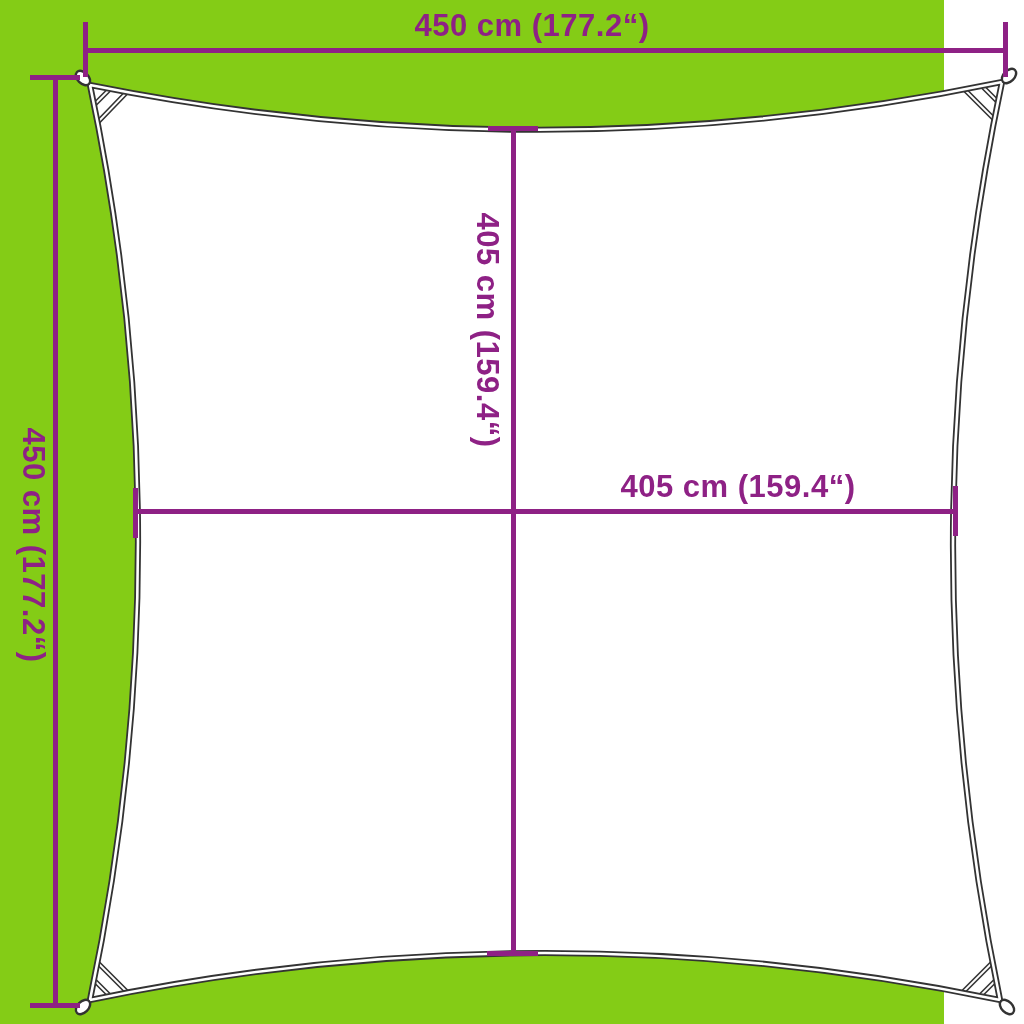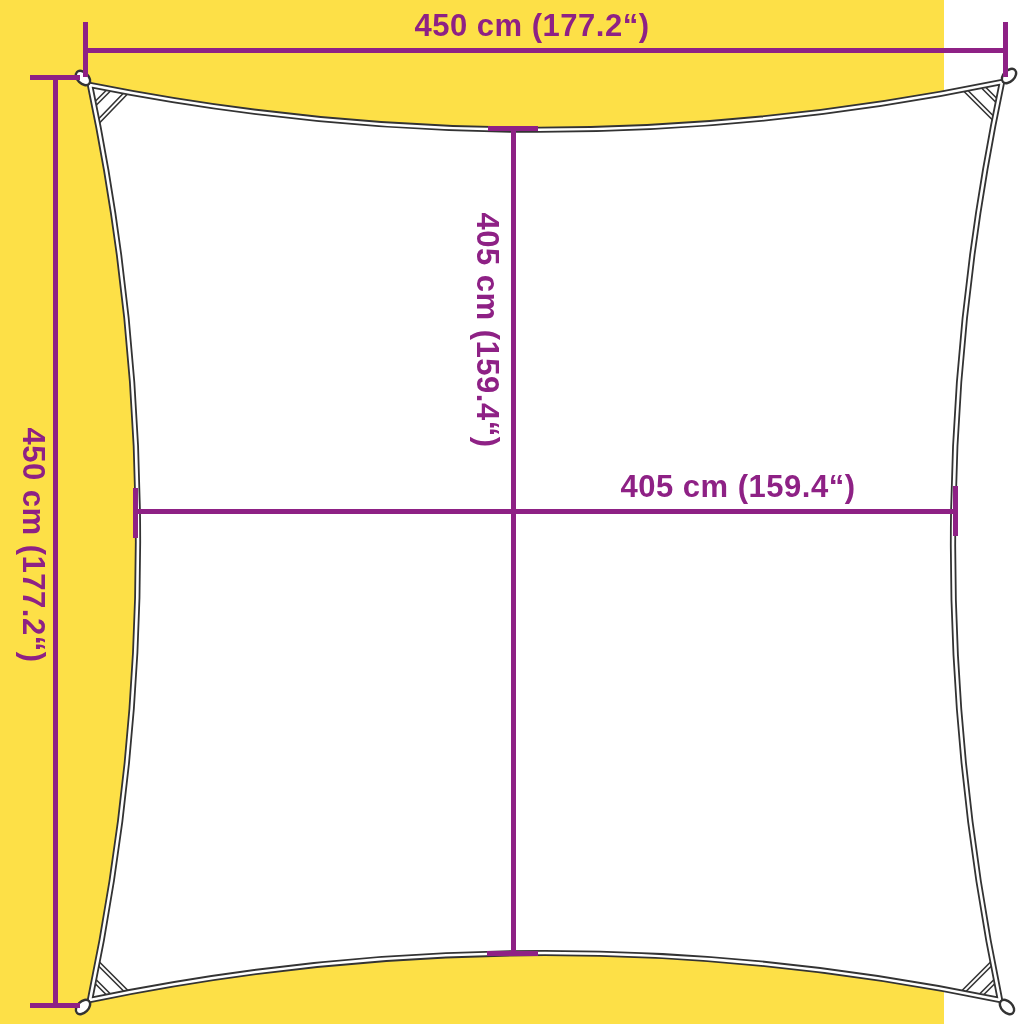--- a/index.html
+++ b/index.html
@@ -1,18 +1,18 @@
 <!DOCTYPE html>
 <html><head>
 <meta charset="utf-8">
 <style>
   html,body{margin:0;padding:0;background:#fff;}
   body{width:1024px;height:1024px;overflow:hidden;}
   .stage{
-    position:relative;width:944px;height:1024px;background:#fde047;
+    position:relative;width:944px;height:1024px;background:#84cc16;
     font-family:"Liberation Sans",sans-serif;
     --accent:#8E2185;
     --outline:#333333;
   }
   .stage svg{position:absolute;left:0;top:0;}
   .sail-bg{fill:#ffffff;stroke:none;}
   .sail-outer{fill:none;stroke:var(--outline);stroke-width:6.2;stroke-linejoin:round;}
   .sail-inner{fill:none;stroke:#ffffff;stroke-width:2.6;stroke-linejoin:round;}
   .chord-outer{stroke:var(--outline);stroke-width:5;fill:none;stroke-linecap:round;}
   .chord-inner{stroke:#ffffff;stroke-width:1.8;fill:none;stroke-linecap:round;}

